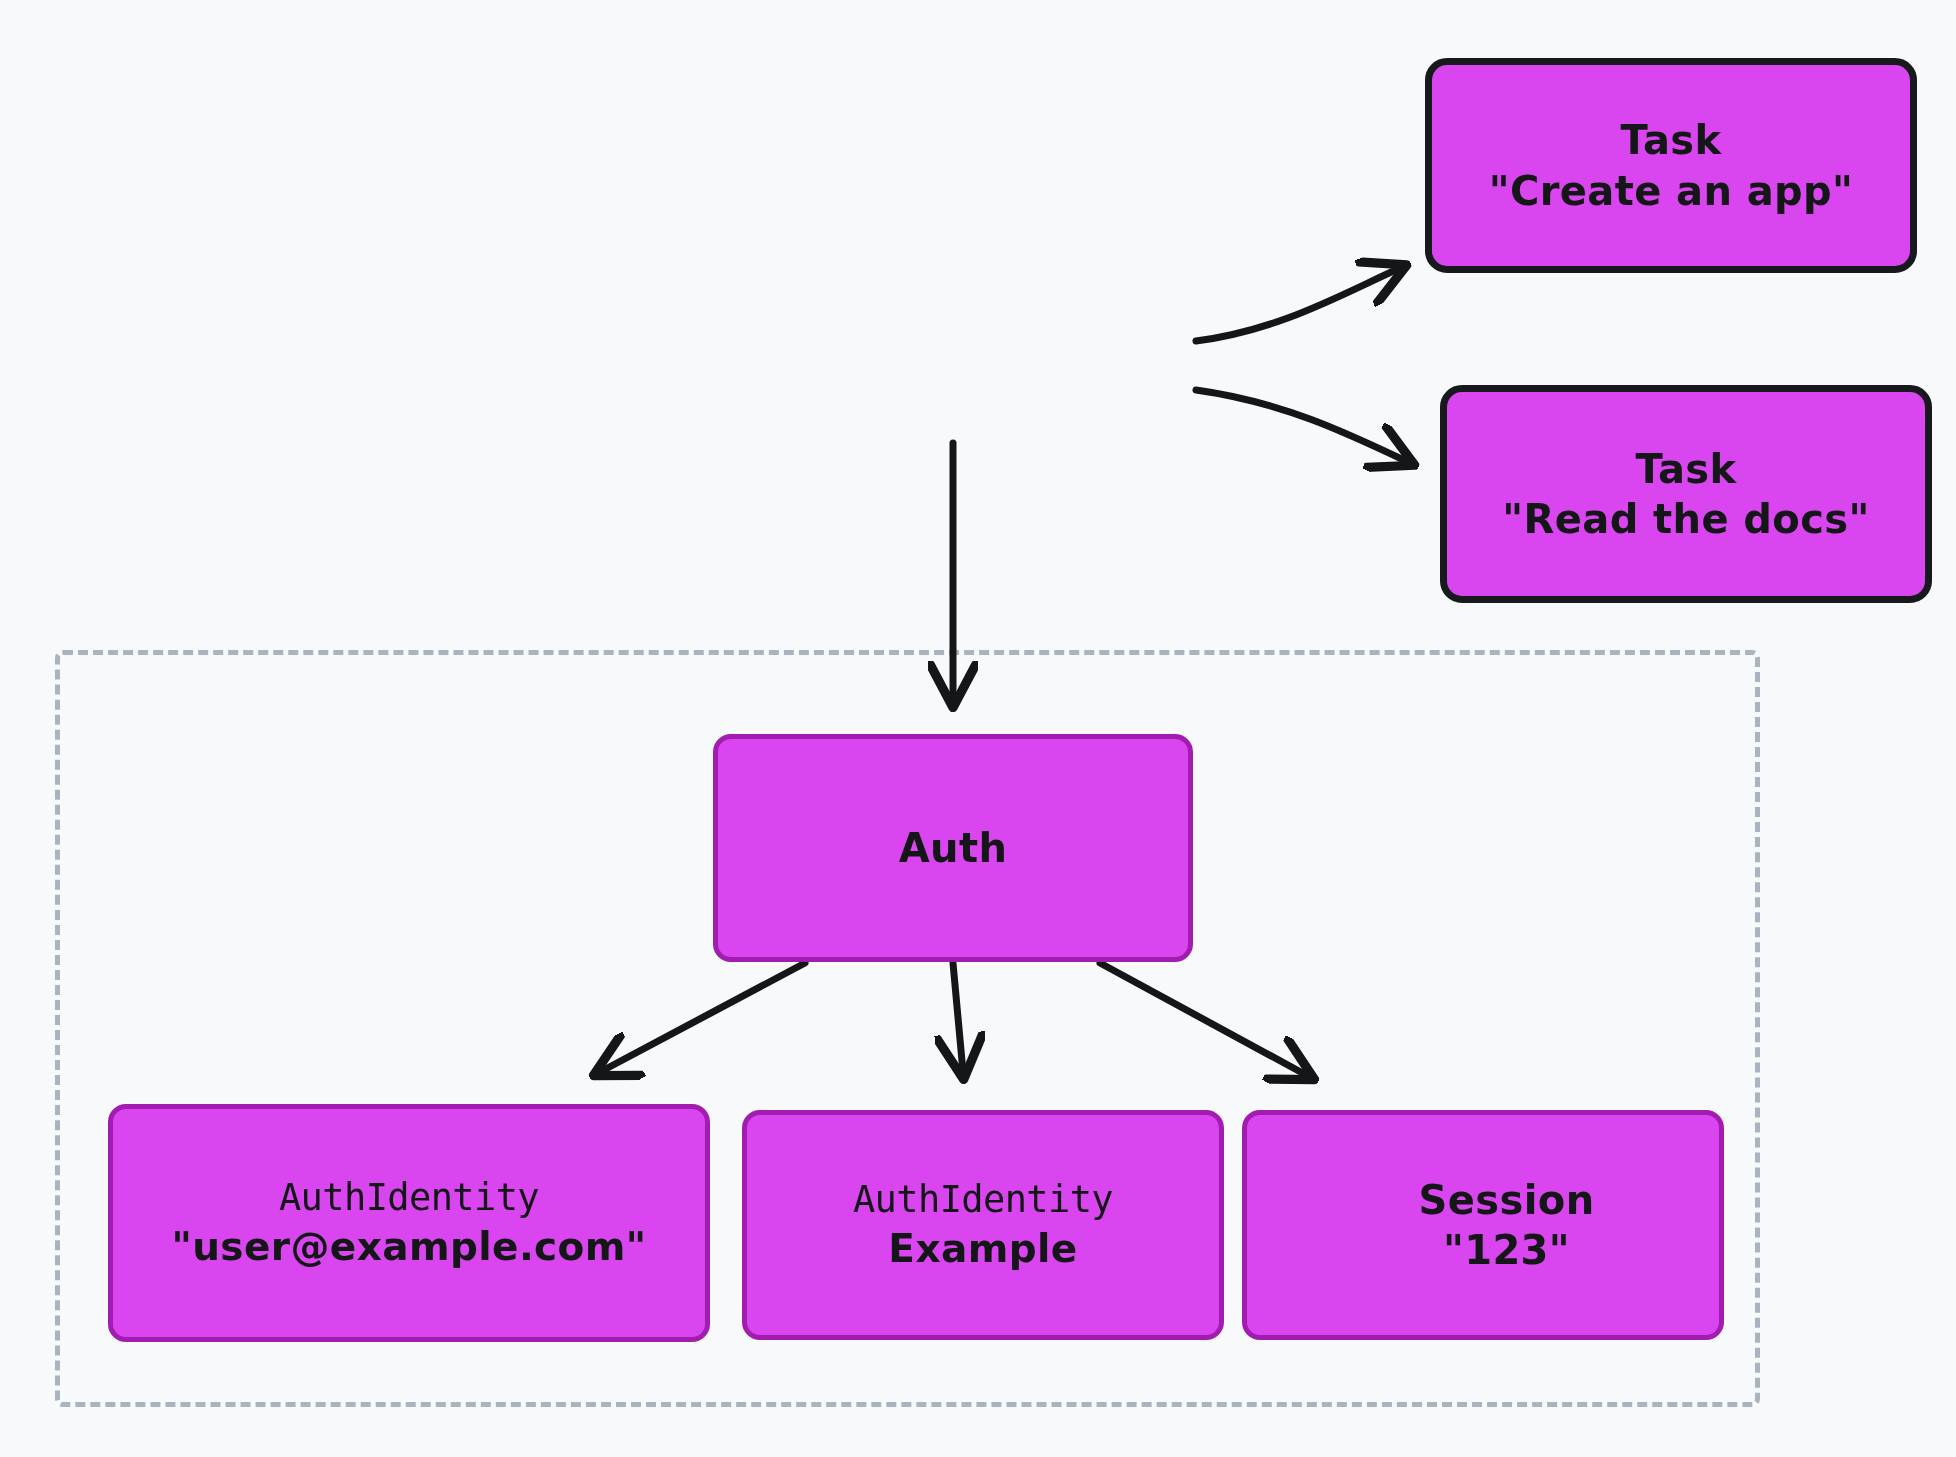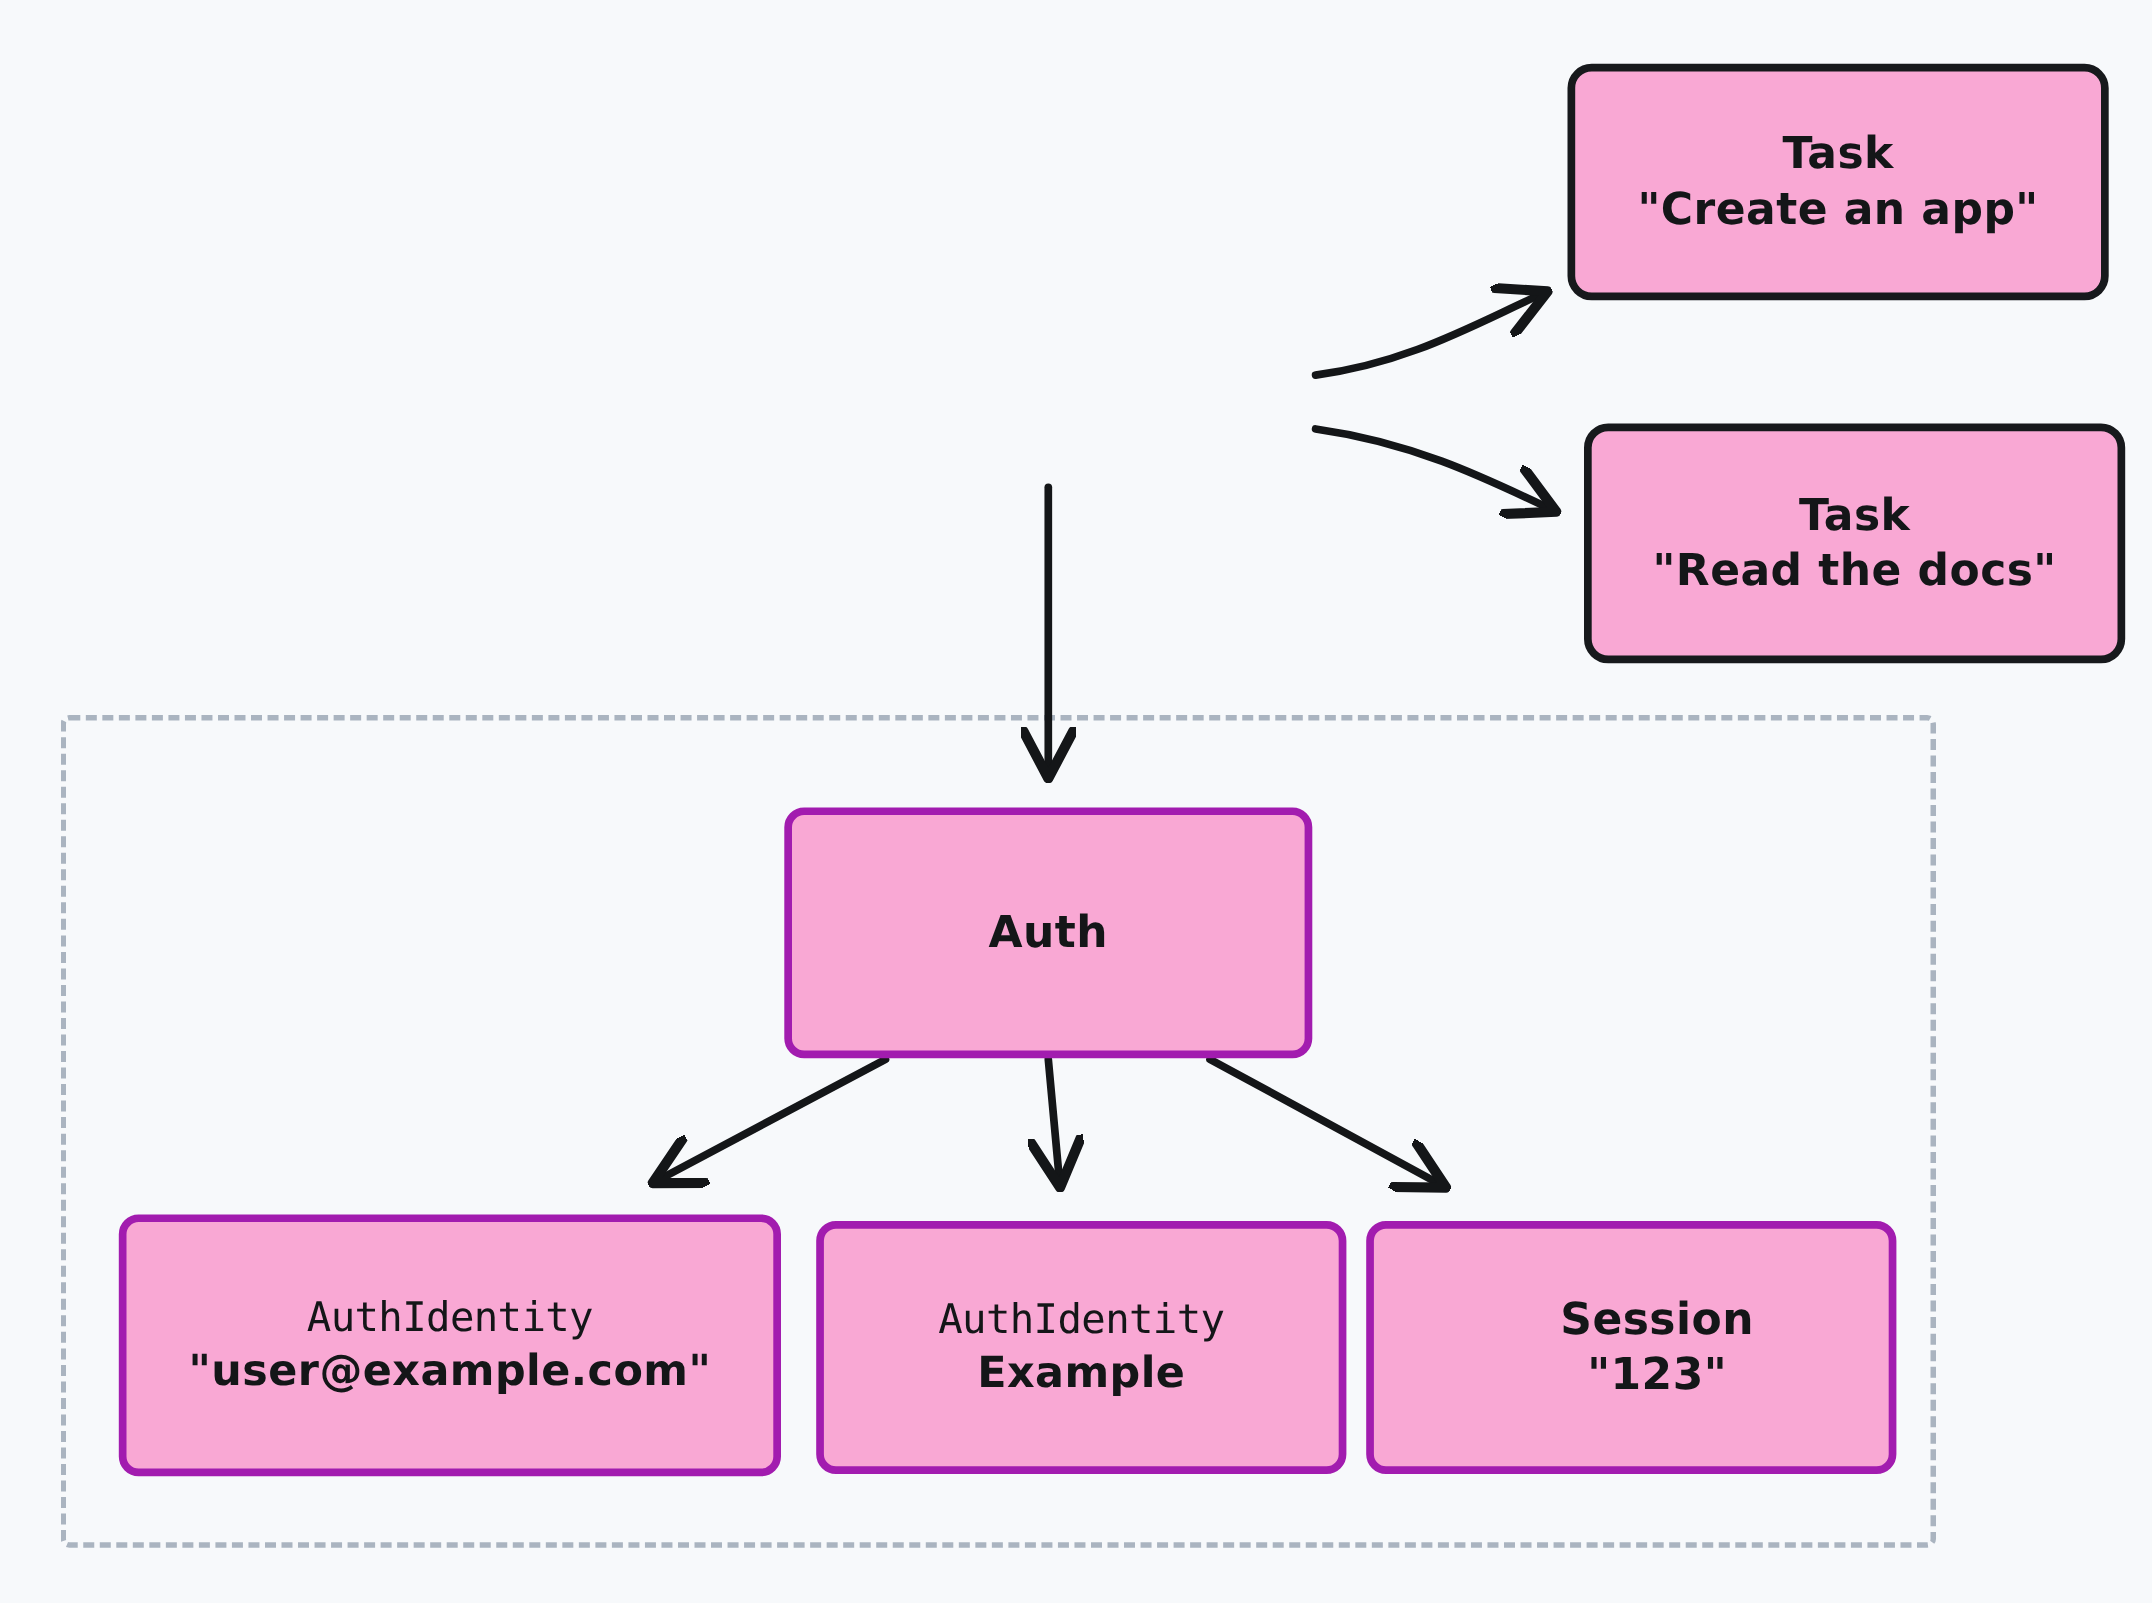--- a/index.html
+++ b/index.html
@@ -23,21 +23,21 @@
     left: 0;
     top: 0;
     width: 1956px;
     height: 1457px;
     pointer-events: none;
     z-index: 1;
   }
   .node {
     position: absolute;
     box-sizing: border-box;
-    background: #f9a8d4;
+    background: #d946ef;
     display: flex;
     flex-direction: column;
     align-items: center;
     justify-content: center;
     z-index: 2;
     text-align: center;
     line-height: 1.26;
     color: #141618;
   }
   .node .line {
@@ -47,21 +47,21 @@
   
   .node.black {
     border: 7px solid #17191c;
     border-radius: 22px;
   }
   .node.blue {
     border: 7px solid #4263eb;
     border-radius: 16px;
   }
   .node.green {
-    border: 7px solid #a21caf;
+    border: 5px solid #a21caf;
     border-radius: 18px;
   }
   
   .t-hand {
     font-family: "DejaVu Sans", sans-serif;
     font-weight: 700;
     font-size: 40px;
     letter-spacing: 0.4px;
   }
   .t-mono {

